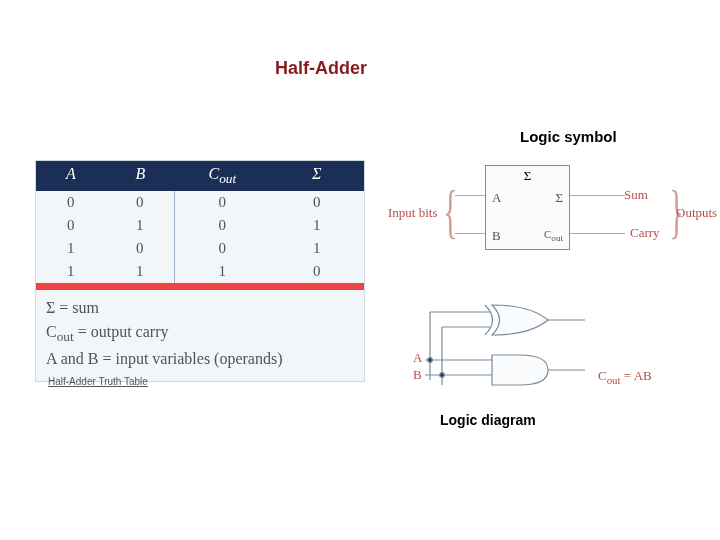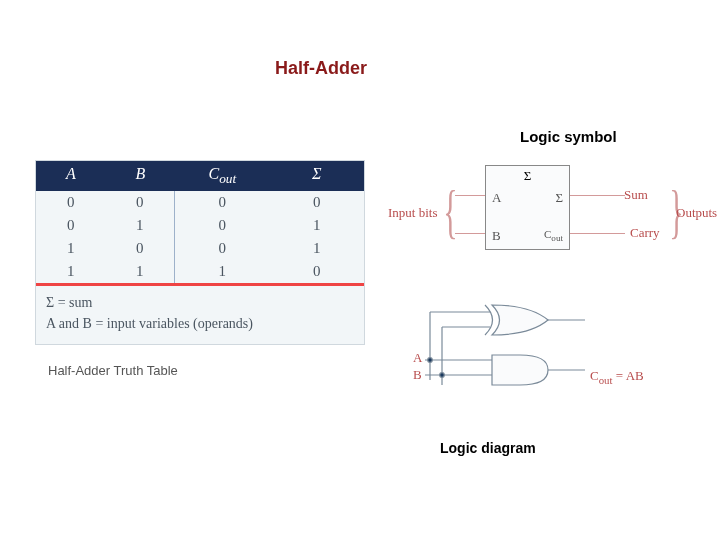--- a/index.html
+++ b/index.html
@@ -22,21 +22,21 @@
   .logic-symbol-label {
     position: absolute;
     top: 122px;
     left: 520px;
     font-weight: bold;
     font-size: 15px;
     margin-top: 6px;
   }
   .logic-diagram-label {
     position: absolute;
-    top: 440px;
+    top: 412px;
     left: 440px;
     font-weight: bold;
     font-size: 14px;
   }
 
   
   .truth-table {
     position: absolute;
     top: 160px;
     left: 35px;
@@ -64,31 +64,32 @@
     padding: 3px 0;
     text-align: center;
     font-size: 15px;
   }
   .col.a { width: 70px; }
   .col.b { width: 70px; border-right: 1px solid #9db1ca; }
   .col.c { width: 95px; }
   .col.s { width: 95px; }
   .tt-head .col.b { border-right: none; }
   .tt-foot {
-    border-top: 3px solid #ef4444;
+    border-top: 7px solid #ef4444;
     padding: 6px 10px 10px 10px;
-    font-size: 14px;
+    font-size: 16px;
     line-height: 1.5;
   }
   .tt-caption {
     position: absolute;
-    top: 363px;
+    top: 376px;
     left: 48px;
-    font-size: 13px;
+    font-size: 10px;
     color: #555;
+    text-decoration: underline;
   }
 
   
   .symbol-area {
     position: absolute;
     top: 155px;
     left: 380px;
     width: 320px;
     height: 110px;
     font-family: 'Times New Roman', serif;
@@ -135,21 +136,21 @@
     left: 380px;
     width: 330px;
     height: 115px;
     font-family: 'Times New Roman', serif;
   }
   .gate-label { position: absolute; font-size: 13px; color: #555; }
   .gl-a { left: 33px; top: 50px; color: #b84d4d; }
   .gl-b { left: 33px; top: 67px; color: #b84d4d; }
   .out-eq { position: absolute; font-size: 13px; color: #b84d4d; white-space: nowrap; }
   .oe-sigma { left: 210px; top: 12px; }
-  .oe-cout  { left: 210px; top: 68px; }
+  .oe-cout  { left: 218px; top: 68px; }
   .overline { text-decoration: overline; }
 </style>
 </head>
 <body>
 
 <div class="title">Half-Adder</div>
 <div class="logic-symbol-label">Logic symbol</div>
 <div class="logic-diagram-label">Logic diagram</div>
 
 <div class="truth-table">
@@ -180,20 +181,21 @@
     </div>
     <div class="row">
       <div class="col a">1</div>
       <div class="col b">1</div>
       <div class="col c">1</div>
       <div class="col s">0</div>
     </div>
   </div>
   <div class="tt-foot">
     <div>Σ = sum</div>
+    <div><span>C</span><sub>out</sub><span> = output carry</span></div>
     <div>A and B = input variables (operands)</div>
   </div>
 </div>
 <div class="tt-caption">Half-Adder Truth Table</div>
 
 <div class="symbol-area">
   <span class="brace left">{</span>
   <span class="brace right">}</span>
   <div class="sym-text st-in">Input bits</div>
   <div class="sym-text st-sum">Sum</div>

